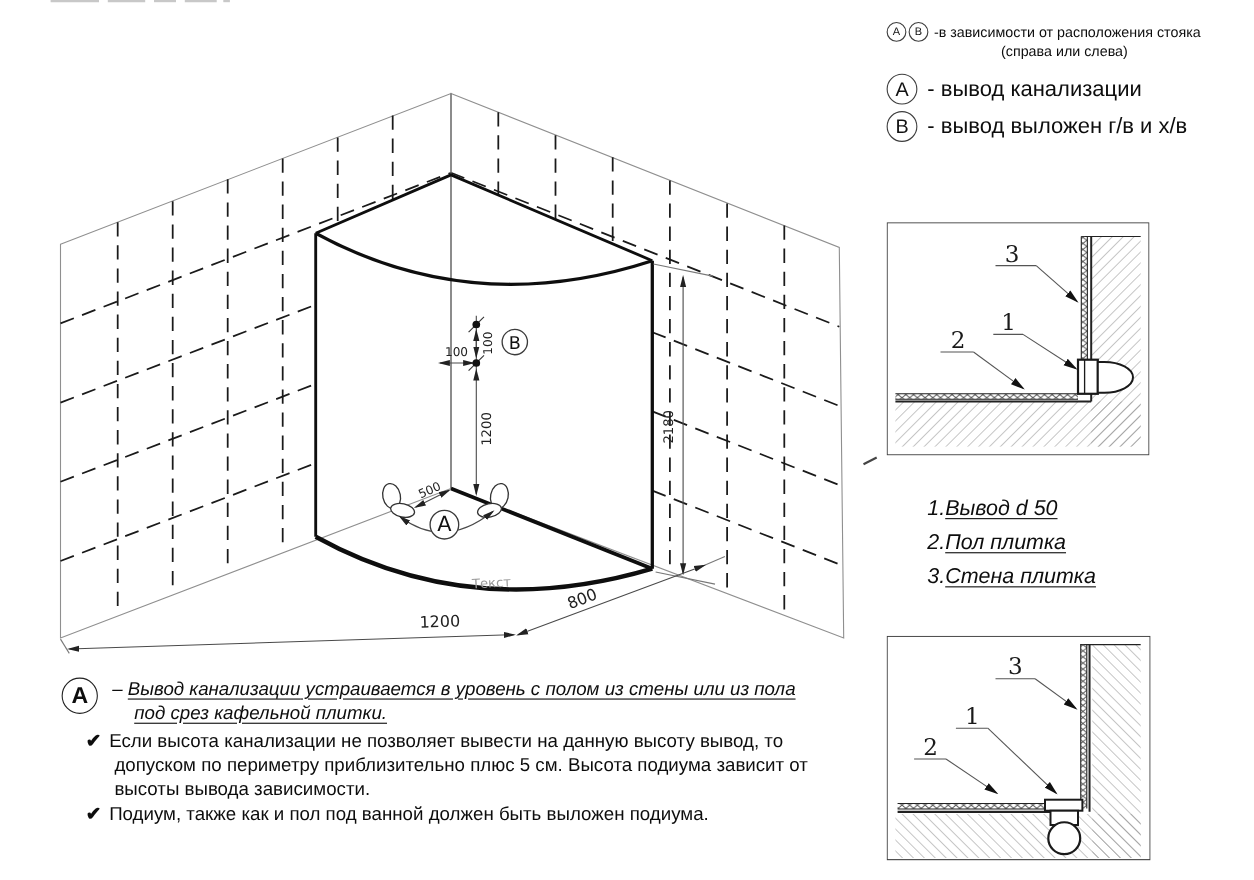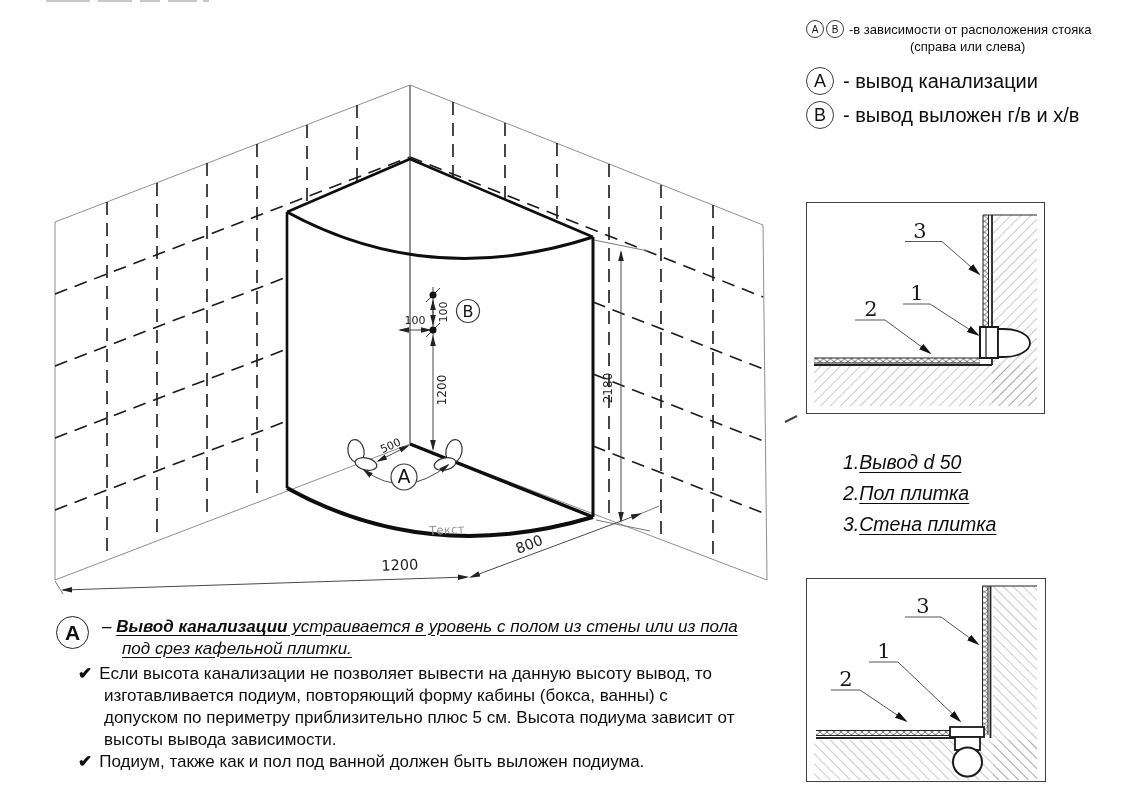--- a/index.html
+++ b/index.html
@@ -20,21 +20,21 @@
   
   .parts{font-size:19.5px;line-height:31px;font-style:italic;}
   .parts .lbl{text-decoration:underline;text-underline-offset:3px;}
   
   .notes{width:720px;font-size:17px;line-height:22px;}
   .note-a{display:flex;}
   .badge{width:31px;height:31px;border:1.8px solid #222;border-radius:50%;display:flex;
          align-items:center;justify-content:center;font-size:21px;font-weight:bold;flex:0 0 auto;margin-top:1px;}
   .note-a-text{margin-left:13px;padding-top:1px;font-style:italic;}
   .note-a-text .u{text-decoration:underline;text-underline-offset:3px;}
-  .note-a-text .term{font-weight:bold;}
+  .note-a-text .term{font-weight:normal;}
   .note-a-line2{margin-left:20px;}
   .bullet{padding-left:22px;}
   .bullet-cont{padding-left:48px;}
   .chk{font-weight:bold;margin-right:7px;font-style:normal;}
   .notes .gap{height:3px;}
 </style>
 </head>
 <body>
 
 <div class="page">
@@ -286,19 +286,18 @@
       <span class="badge">
           <span>А</span>
         </span>
       <div class="note-a-text">
         <div><span>– </span><span class="u term">Вывод канализации</span><span class="u"> устраивается в уровень с полом из стены или из пола</span></div>
         <div class="note-a-line2 u">под срез кафельной плитки.</div>
       </div>
     </div>
     <div class="gap"></div>
     <div class="bullet"><span class="chk">✔</span><span>Если высота канализации не позволяет вывести на данную высоту вывод, то</span></div>
-    <div class="bullet-cont">изготавливается подиум, повторяющий форму кабины (бокса, ванны) с</div>
     <div class="bullet-cont">допуском по периметру приблизительно плюс 5 см. Высота подиума зависит от</div>
     <div class="bullet-cont">высоты вывода зависимости.</div>
     <div class="bullet"><span class="chk">✔</span><span>Подиум, также как и пол под ванной должен быть выложен подиума.</span></div>
   </div>
 
 </div>
 
 </body></html>

